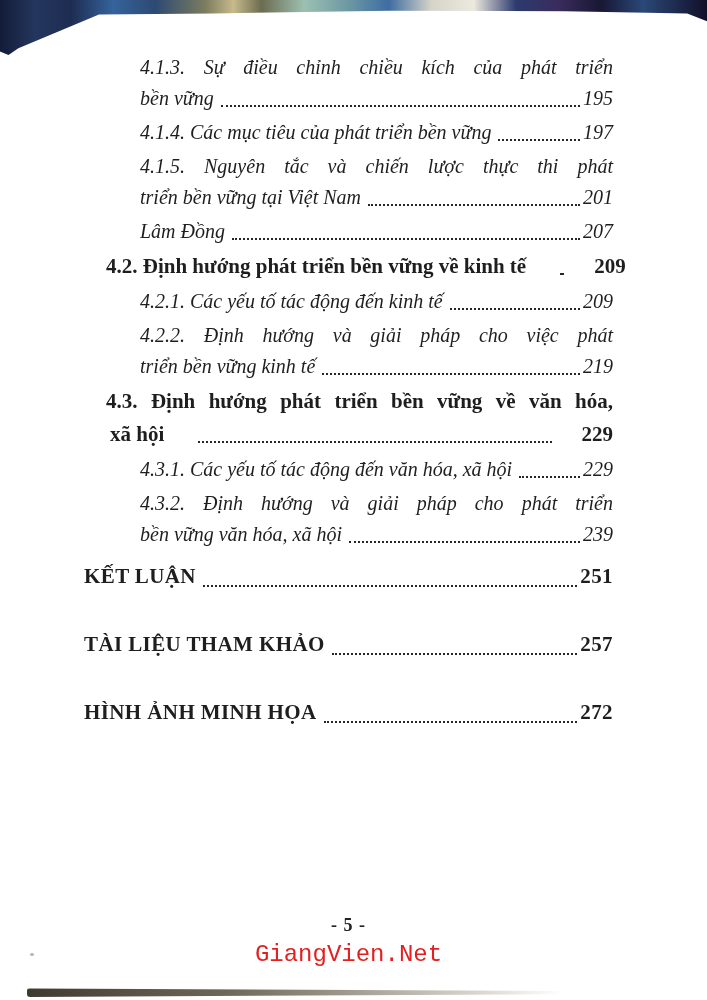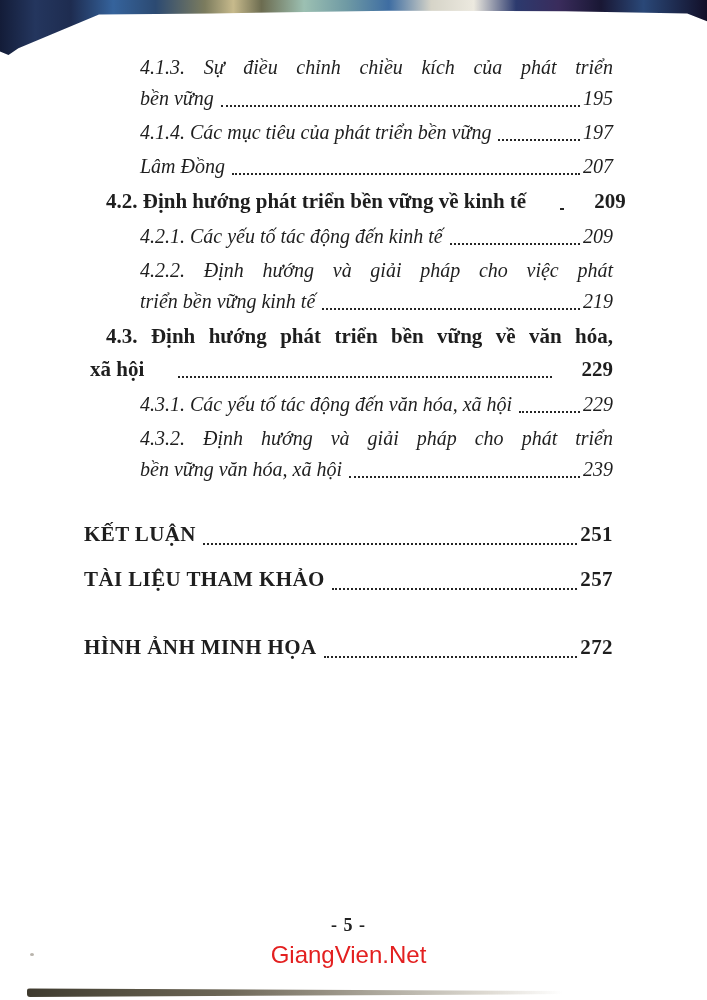--- a/index.html
+++ b/index.html
@@ -48,21 +48,21 @@
 
   .entry { margin-bottom: 3px; }
 
   
   .entry.sub { font-style: italic; font-size: 20px; }
   .entry.sub .line { line-height: 31px; padding-left: 56px; text-align: right; }
 
   
   .entry.bold2 { font-weight: bold; font-size: 21px; }
   .entry.bold2 .line { line-height: 33px; padding-left: 22px; gap: 27px; }
-  .entry.bold2 .line + .line { padding-left: 6px; }
+  .entry.bold2 .line + .line { padding-left: 6px; margin-left: 20px; }
 
   
   .entry.top { font-weight: bold; font-size: 21px; letter-spacing: 0.4px; margin-top: 31px; }
   .entry.top .line { line-height: 37px; padding-left: 0; }
   .entry.top:nth-of-type(11) { margin-top: 8px; }
 
   .line.full { text-align: justify; text-align-last: justify; }
   .line.last { display: flex; }
   .line.last .txt { white-space: nowrap; }
 
@@ -79,21 +79,21 @@
 
   .footer-pagenum {
     position: absolute; top: 915px; left: 84px; right: 94px;
     text-align: center;
     font-weight: bold; font-size: 18px; color: #222222;
     letter-spacing: 1px;
   }
   .watermark {
     position: absolute; top: 941px; left: 84px; right: 94px;
     text-align: center;
-    font-family: Liberation Sans, sans-serif;
+    font-family: Liberation Mono, monospace;
     font-size: 24px;
   }
 </style>
 </head>
 <body>
 
 <div class="photo-strip"></div>
 
 <div class="toc">
     <div class="entry sub">
@@ -105,20 +105,28 @@
       </div>
     </div>
     <div class="entry sub">
       <div class="line last">
         <span class="txt">4.1.4. Các mục tiêu của phát triển bền vững</span>
         <span class="leader"></span>
         <span class="pagenum">197</span>
       </div>
     </div>
     <div class="entry sub">
+      <div class="line full"><span class="txt">4.1.5. Nguyên tắc và chiến lược thực thi phát</span></div>
+      <div class="line last">
+        <span class="txt">triển bền vững tại Việt Nam</span>
+        <span class="leader"></span>
+        <span class="pagenum">201</span>
+      </div>
+    </div>
+    <div class="entry sub">
       <div class="line last">
         <span class="txt">Lâm Đồng</span>
         <span class="leader"></span>
         <span class="pagenum">207</span>
       </div>
     </div>
     <div class="entry bold2">
       <div class="line last">
         <span class="txt">4.2. Định hướng phát triển bền vững về kinh tế</span>
         <span class="leader"></span>

